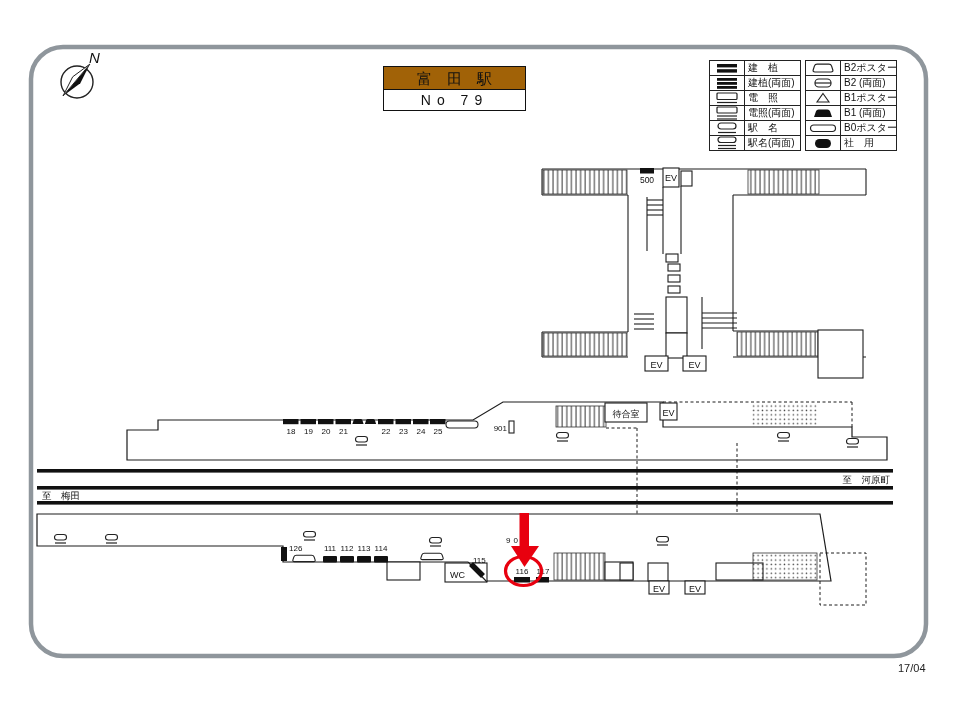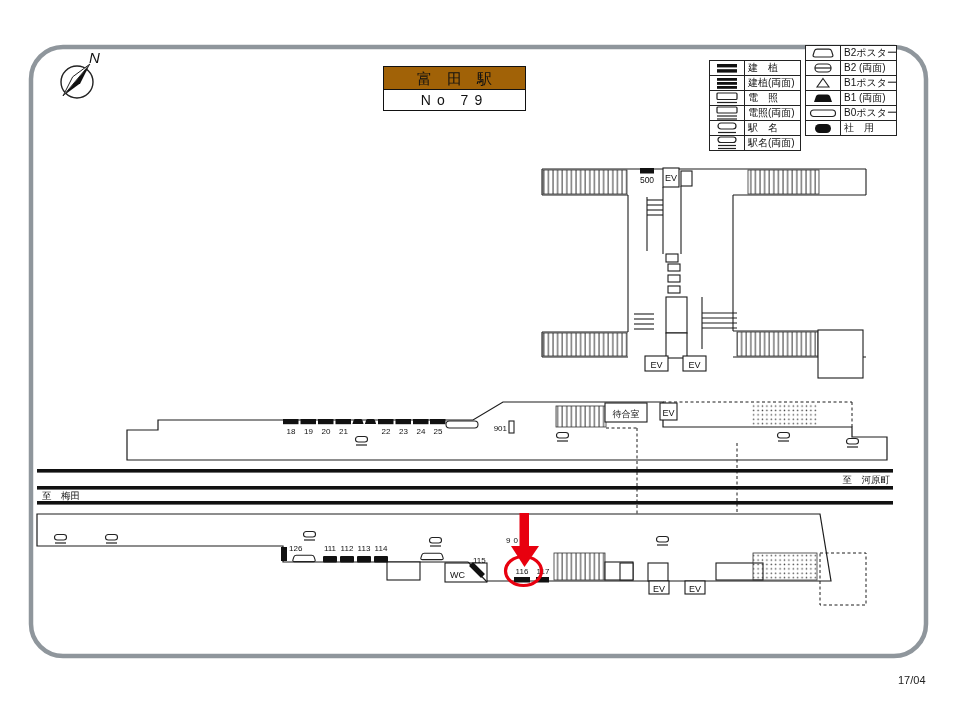--- a/index.html
+++ b/index.html
@@ -8,26 +8,26 @@
   .mapsvg{position:absolute;left:0;top:0;}
   
   .titlebox{position:absolute;left:383px;top:66px;width:143px;}
   .titlebox .row1{border:1.6px solid #111;height:23px;line-height:23px;text-align:center;
                   font-size:15px;font-weight:500;background:#a16207;}
   .titlebox .row2{border:1.6px solid #111;margin-top:-1.6px;height:20px;line-height:20px;
                   text-align:center;font-size:14px;letter-spacing:6px;background:#fff;}
   
   .legend{position:absolute;width:92px;background:#fff;}
   .legend-left{left:709px;top:60px;}
-  .legend-right{left:805px;top:45px;}
+  .legend-right{left:805px;top:60px;}
   .lrow{display:flex;border:1px solid #222;border-top:none;height:14px;}
   .lrow:first-child{border-top:1px solid #222;}
   .licon{width:34px;border-right:1px solid #222;display:flex;align-items:center;justify-content:center;}
   .llabel{flex:1;font-size:10px;line-height:14px;padding-left:3px;white-space:nowrap;overflow:hidden;}
-  .datecode{position:absolute;left:898px;top:662px;width:55px;font-size:11px;color:#222;margin-top:12px;}
+  .datecode{position:absolute;left:898px;top:662px;width:55px;font-size:11px;color:#222;}
   svg text{font-family:"Liberation Sans",sans-serif;fill:#111;}
 </style>
 </head>
 <body>
 
 <div class="page">
 
 <svg class="mapsvg" width="960" height="720" viewBox="0 0 960 720">
   <defs>
     <pattern id="hatchv" width="4.6" height="8" patternUnits="userSpaceOnUse">

